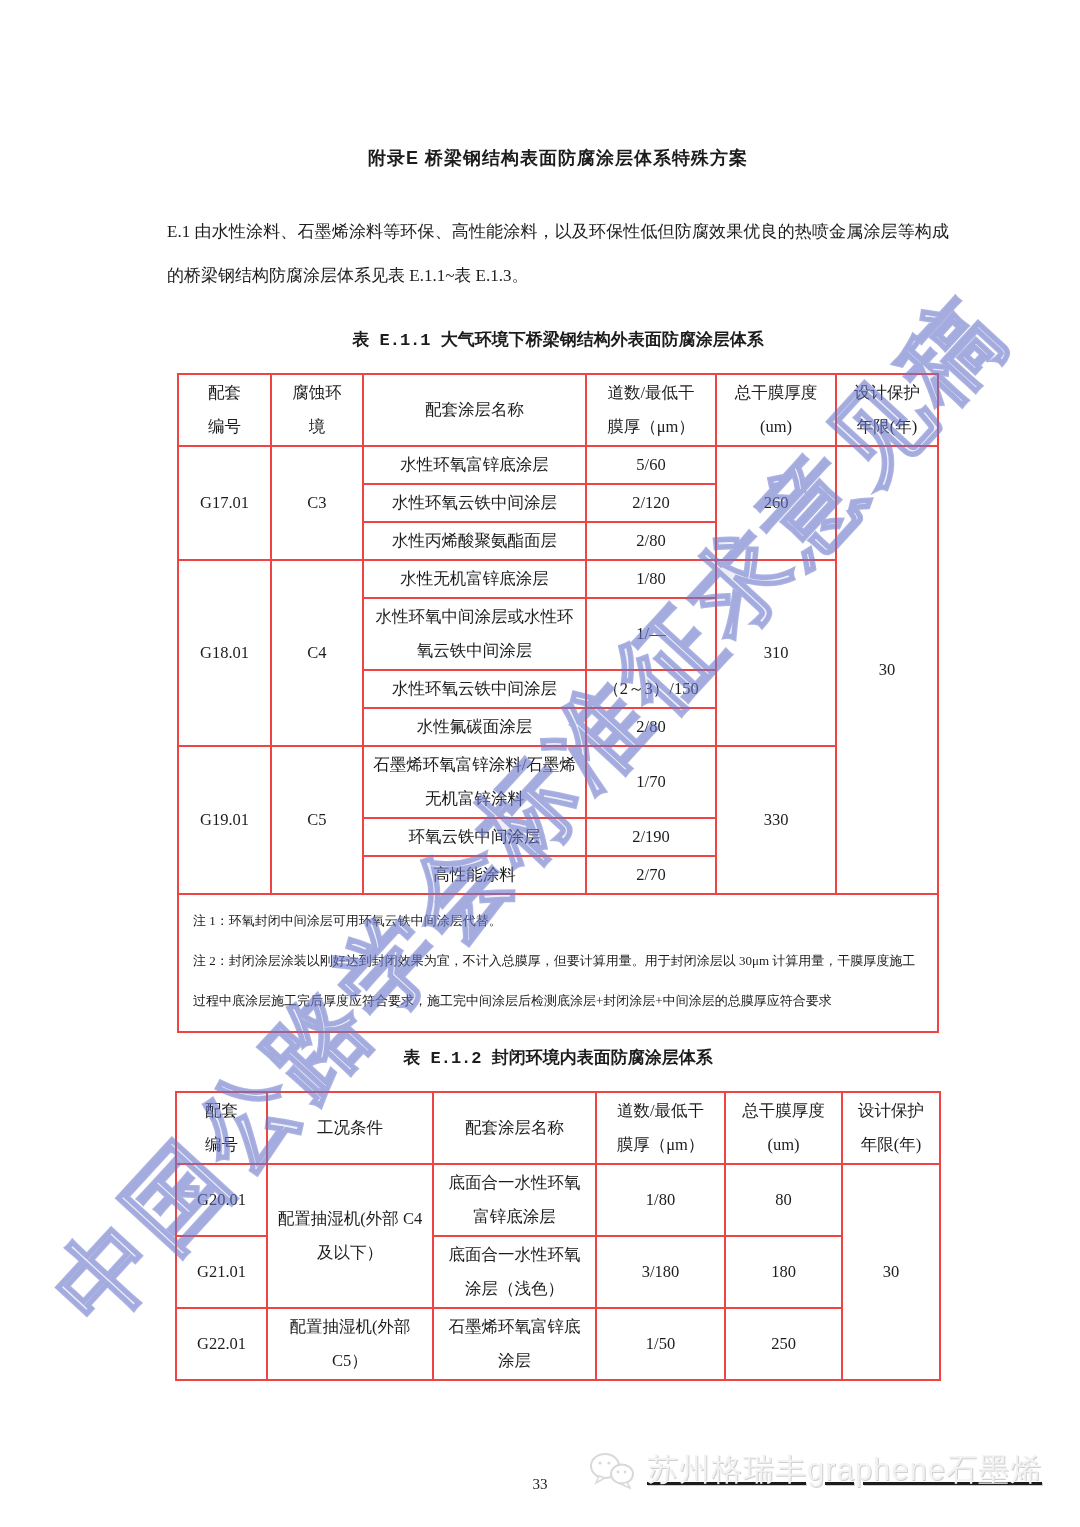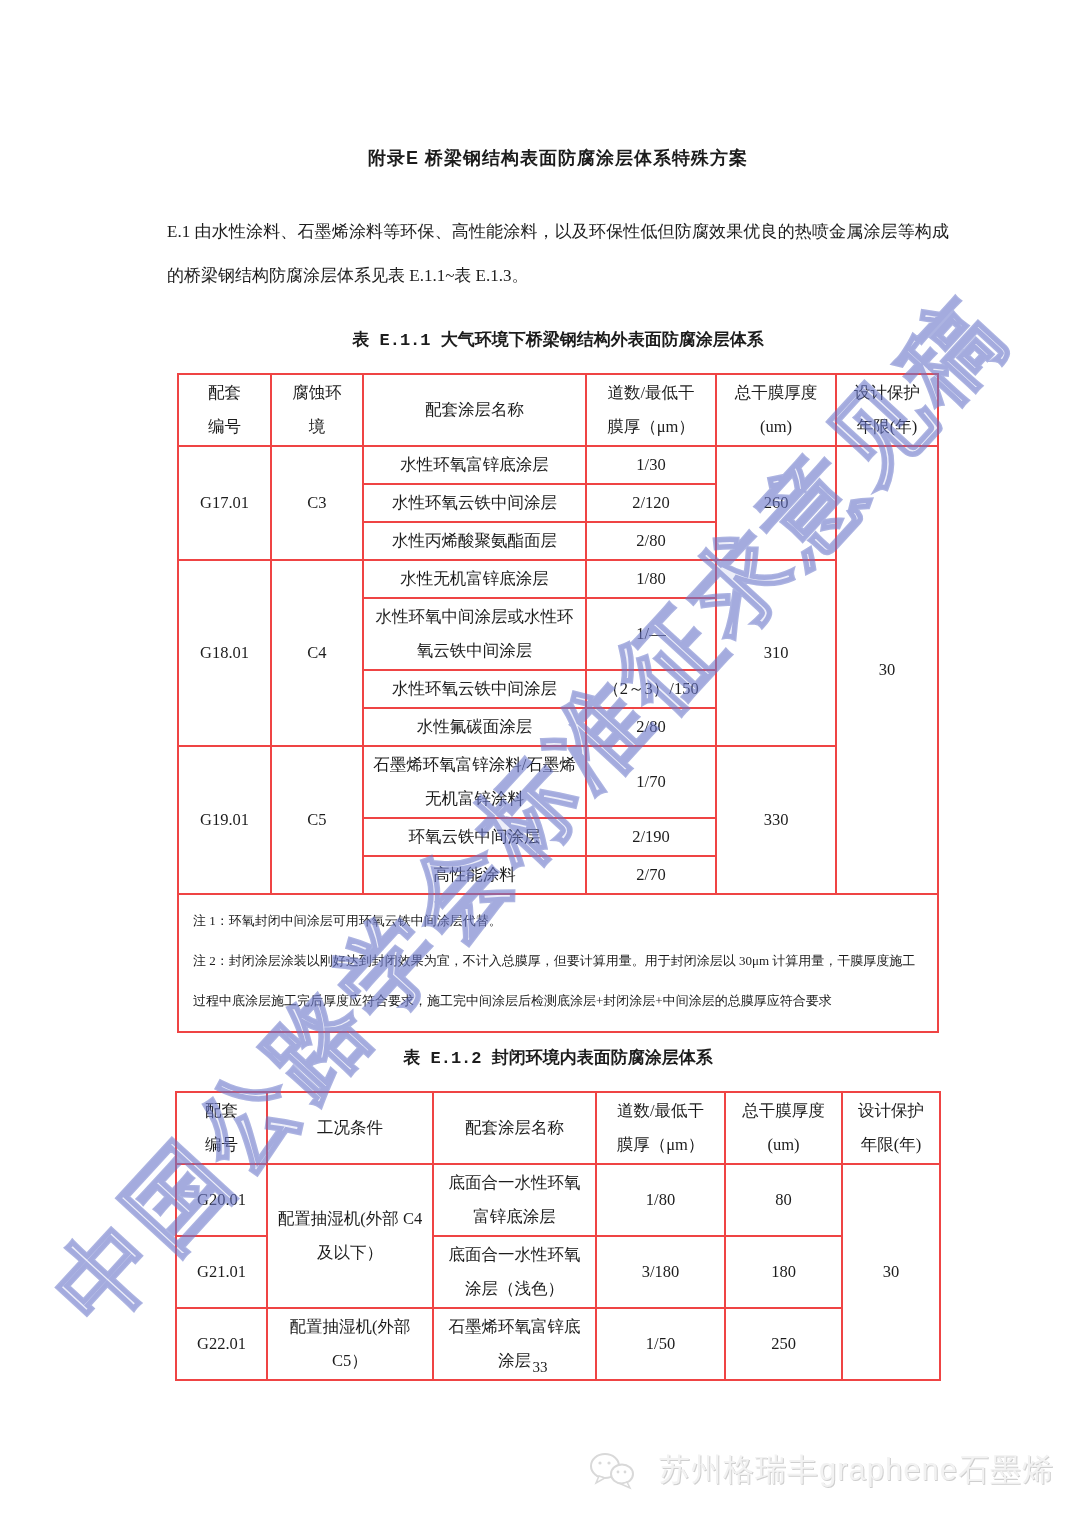--- a/index.html
+++ b/index.html
@@ -74,31 +74,32 @@
     font-size:97px;
     letter-spacing:7px;
     color:rgba(125,135,215,0.14);
     -webkit-text-stroke:2.5px rgba(104,116,200,0.55);
     pointer-events:none;
     z-index:5;
   }
 
   .page-number {
     position:absolute;
-    left:0; top:1359px; width:1080px;
+    left:0; top:1476px; width:1080px;
     text-align:center;
     font-size:15px;
     z-index:2;
   }
 
   .footer-mark {
     position:absolute;
     top:1448px; left:585px;
-    display:flex; align-items:center; gap:22px;
+    display:flex; align-items:center; gap:10px;
     z-index:2;
+    text-decoration:underline;
   }
   .footer-mark .wm-text {
     font-family:"Liberation Sans", sans-serif;
     font-size:31px;
     color:#f2f2f2;
     text-shadow:1px 1px 0 #cfcfcf, -1px -1px 0 #ffffff;
     letter-spacing:1px;
     white-space:nowrap;
   }
   .wechat-icon svg { display:block; }
@@ -149,21 +150,21 @@
         <th>
               <span class="hl">设计保护</span>
               <span class="hl">年限(年)</span>
             </th>
       </tr>
 
       <tr class="single">
         <td rowspan="3">G17.01</td>
         <td rowspan="3">C3</td>
         <td>水性环氧富锌底涂层</td>
-        <td>1/30</td>
+        <td>5/60</td>
         <td rowspan="3">260</td>
         <td rowspan="10">30</td>
       </tr>
       <tr class="single">
         <td>水性环氧云铁中间涂层</td>
         <td>2/120</td>
       </tr>
       <tr class="single">
         <td>水性丙烯酸聚氨酯面层</td>
         <td>2/80</td>

